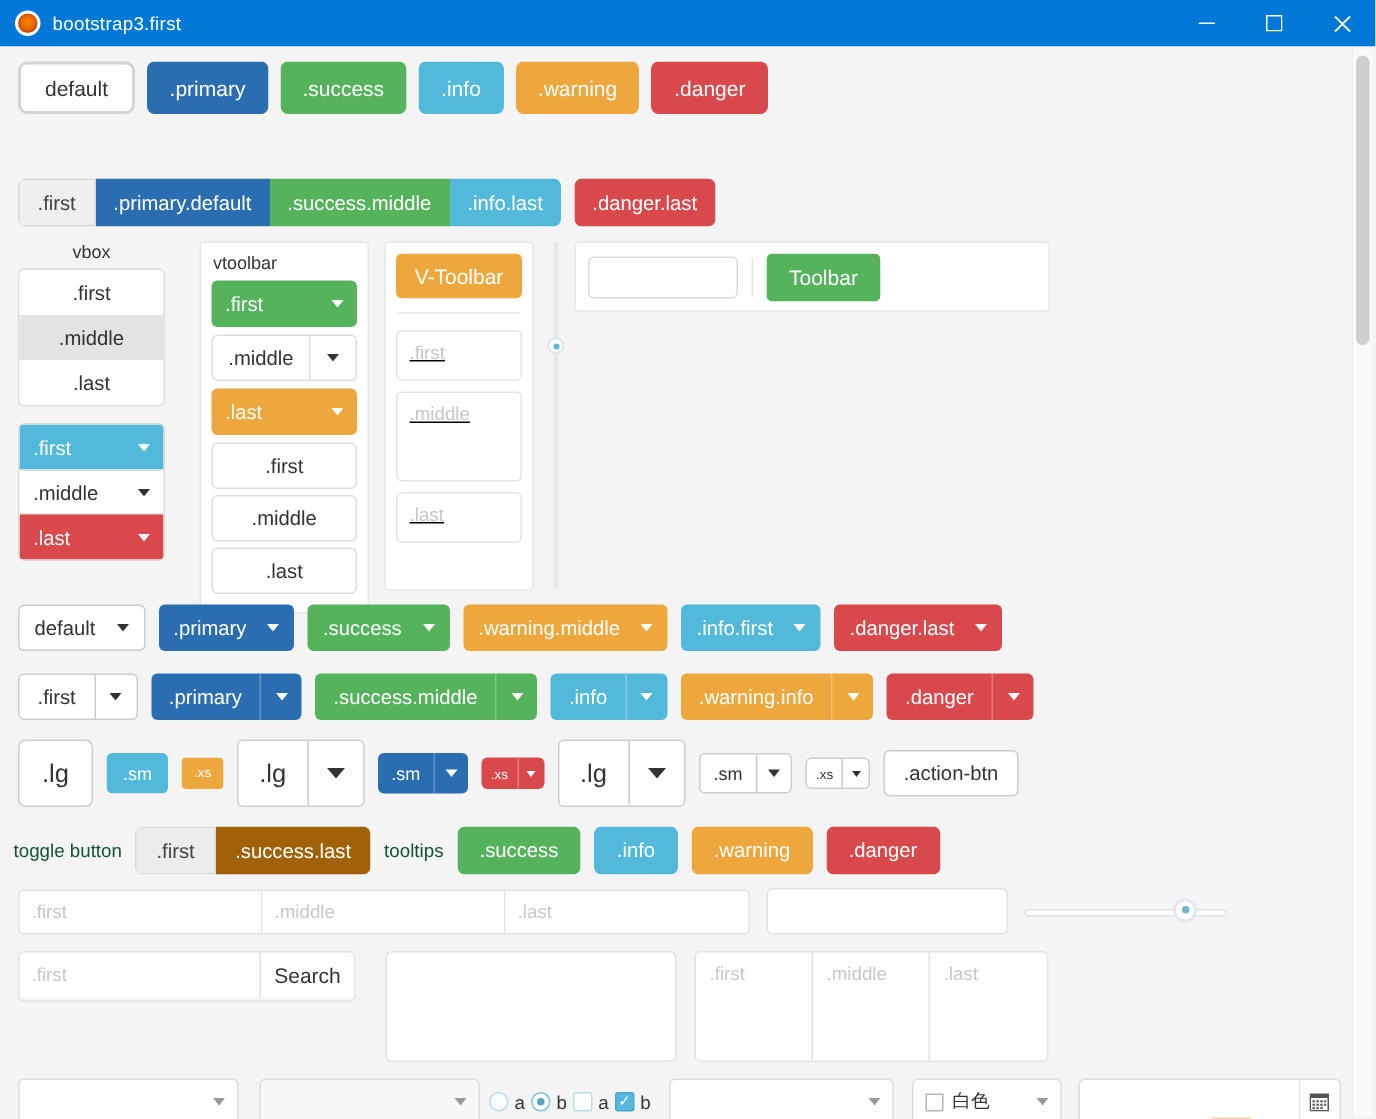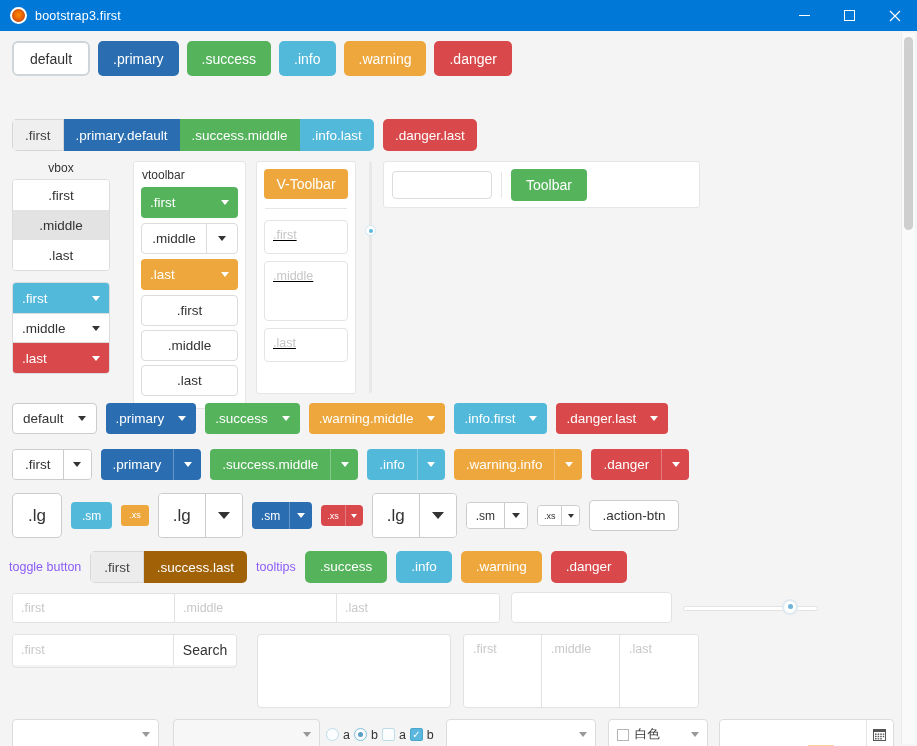--- a/index.html
+++ b/index.html
@@ -194,21 +194,21 @@
   .ddsplit.sm .arrow{width:22px;}
   .ddsplit.xs{height:21px;font-size:9px;}
   .ddsplit.xs .main{padding:0 6px;}
   .ddsplit.xs .arrow{width:17px;}
   .caret.lg{border-left-width:6px;border-right-width:6px;border-top-width:7px;}
   .caret.sm{border-left-width:4px;border-right-width:4px;border-top-width:5px;}
   .caret.xs{border-left-width:3px;border-right-width:3px;border-top-width:4px;}
 
   
   #row-toggle{position:absolute;left:9px;top:520px;display:flex;align-items:center;}
-  #row-toggle .txt{font-size:12.5px;color:#8b5cf6;}
+  #row-toggle .txt{font-size:12.5px;color:#14532d;}
   #row-toggle .tgrp{display:flex;border-radius:5px;overflow:hidden;margin:0 9px;}
   #row-toggle .tgrp .seg{
     height:32px;display:flex;align-items:center;justify-content:center;
     font-size:13.5px;padding:0 13px;box-sizing:border-box;color:#fff;
   }
   #row-toggle .tgrp .seg.off{background:#ececec;color:#444;border:1px solid #d9d9d9;}
   #row-toggle .tips{display:flex;gap:9px;margin-left:9px;}
   #row-toggle .tips .btn{height:32px;font-size:13.5px;border-radius:5px;padding:0 14px;}
 
   

